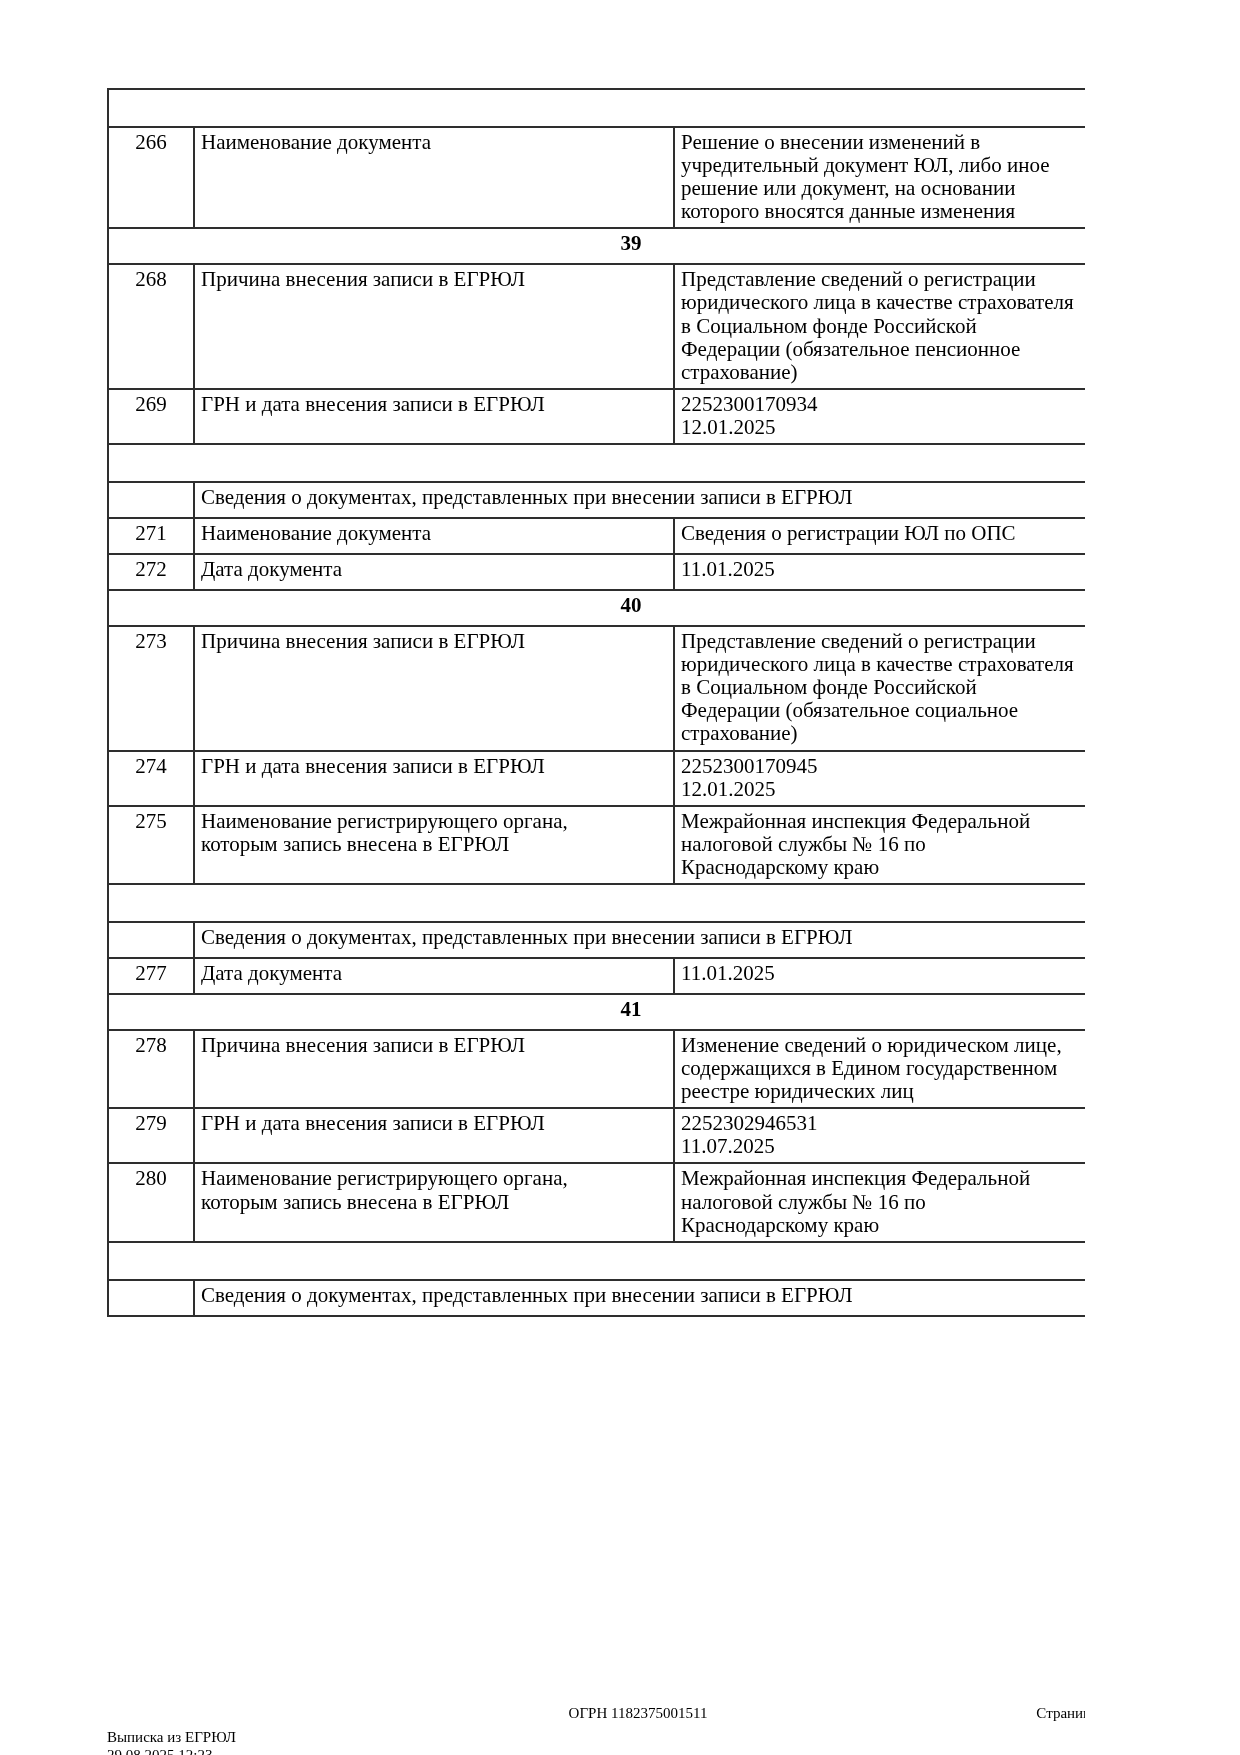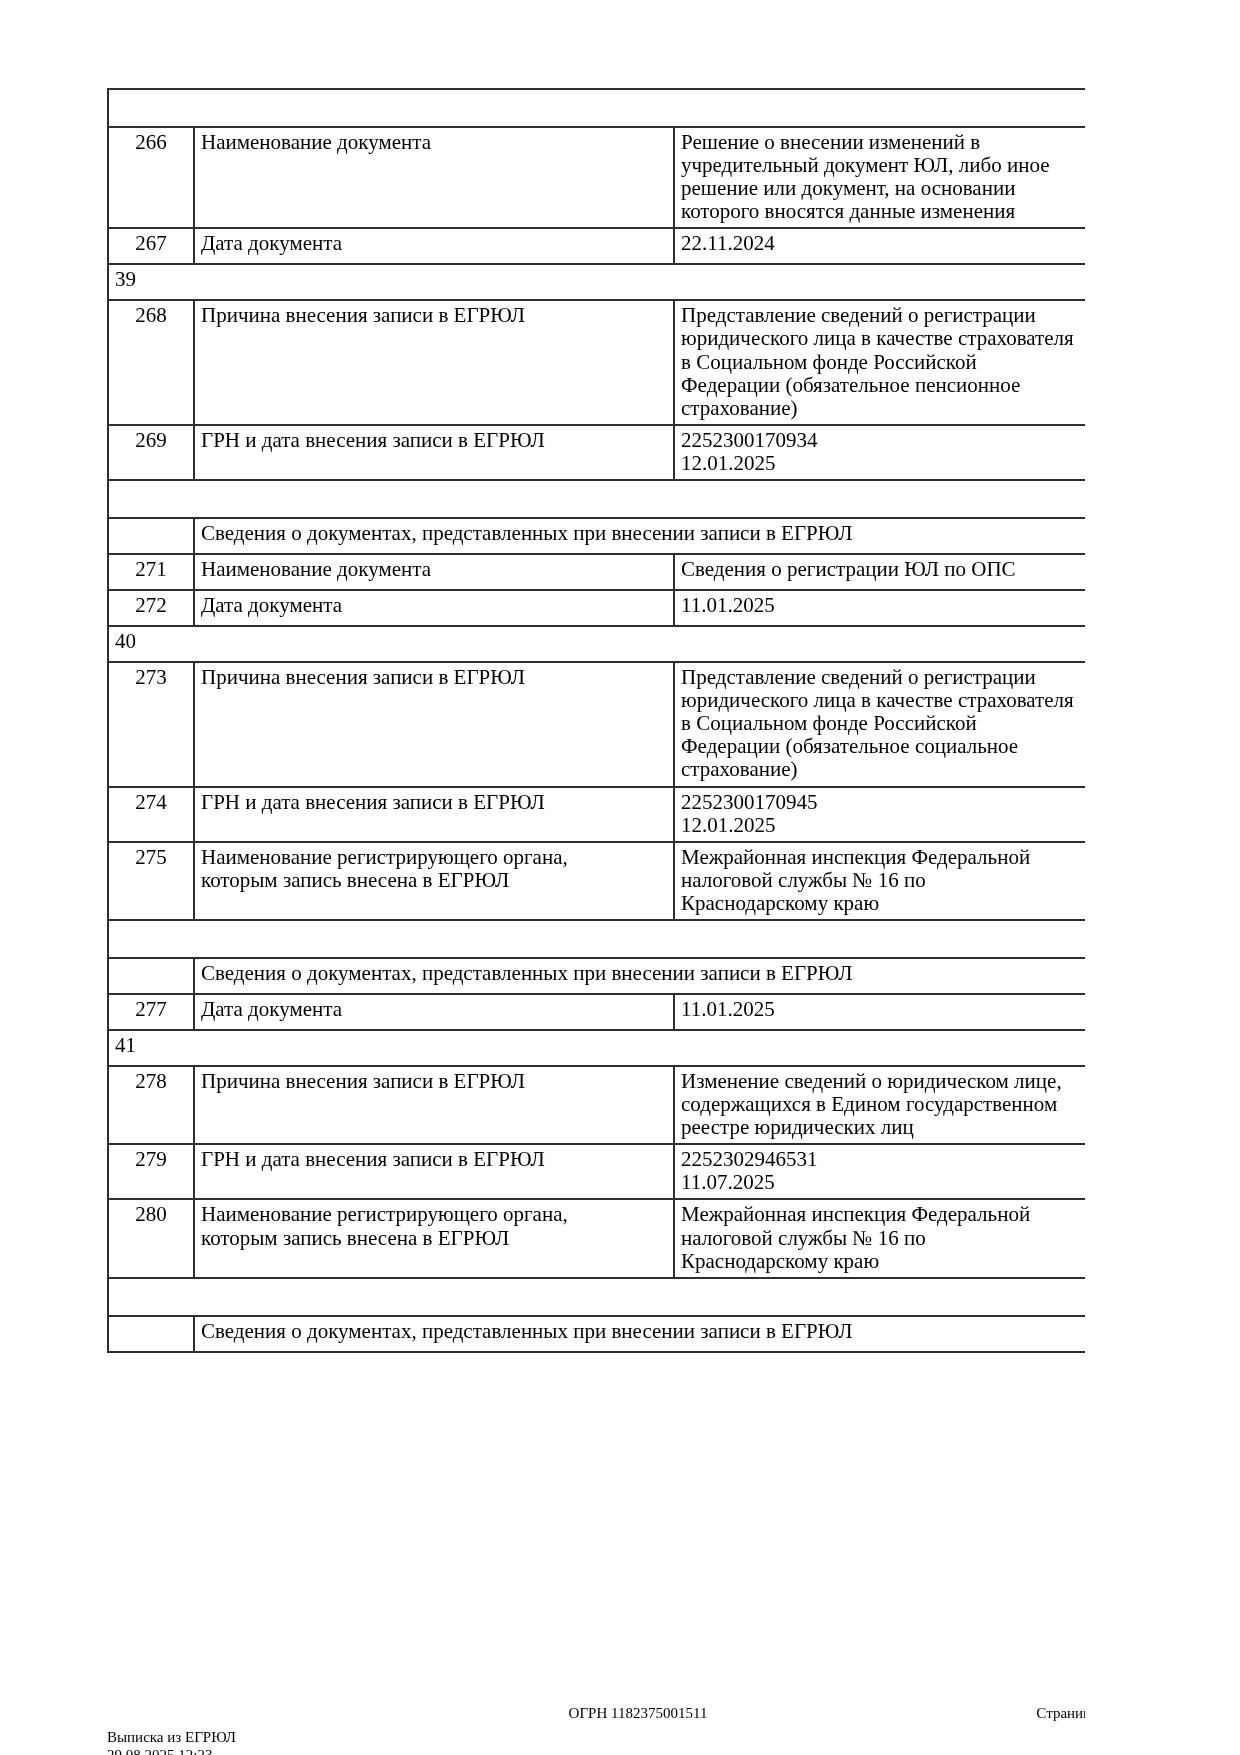--- a/index.html
+++ b/index.html
@@ -34,22 +34,22 @@
   }
   td.num-cell {
     text-align: center;
     padding-left: 2px;
     padding-right: 2px;
   }
   td.label-cell, td.value-cell {
     white-space: pre-line;
   }
   td.section-cell {
-    text-align: left;
-    font-weight: normal;
+    text-align: center;
+    font-weight: bold;
     height: 27px;
   }
   td.subheader-cell {
     height: 27px;
   }
   tr.field-row td { height: 27px; }
   tr.spacer-row td { height: 29px; }
   .footer {
     position: absolute;
     left: 107px;
@@ -93,25 +93,20 @@
         <tr class="spacer-row">
           <td colspan="3"></td>
         </tr>
         <tr class="field-row">
           <td class="num-cell">266</td>
           <td class="label-cell">Наименование документа</td>
           <td class="value-cell">Решение о внесении изменений в
 учредительный документ ЮЛ, либо иное
 решение или документ, на основании
 которого вносятся данные изменения</td>
-        </tr>
-        <tr class="field-row">
-          <td class="num-cell">267</td>
-          <td class="label-cell">Дата документа</td>
-          <td class="value-cell">22.11.2024</td>
         </tr>
         <tr class="section-row">
           <td class="section-cell" colspan="3">39</td>
         </tr>
         <tr class="field-row">
           <td class="num-cell">268</td>
           <td class="label-cell">Причина внесения записи в ЕГРЮЛ</td>
           <td class="value-cell">Представление сведений о регистрации
 юридического лица в качестве страхователя
 в Социальном фонде Российской

